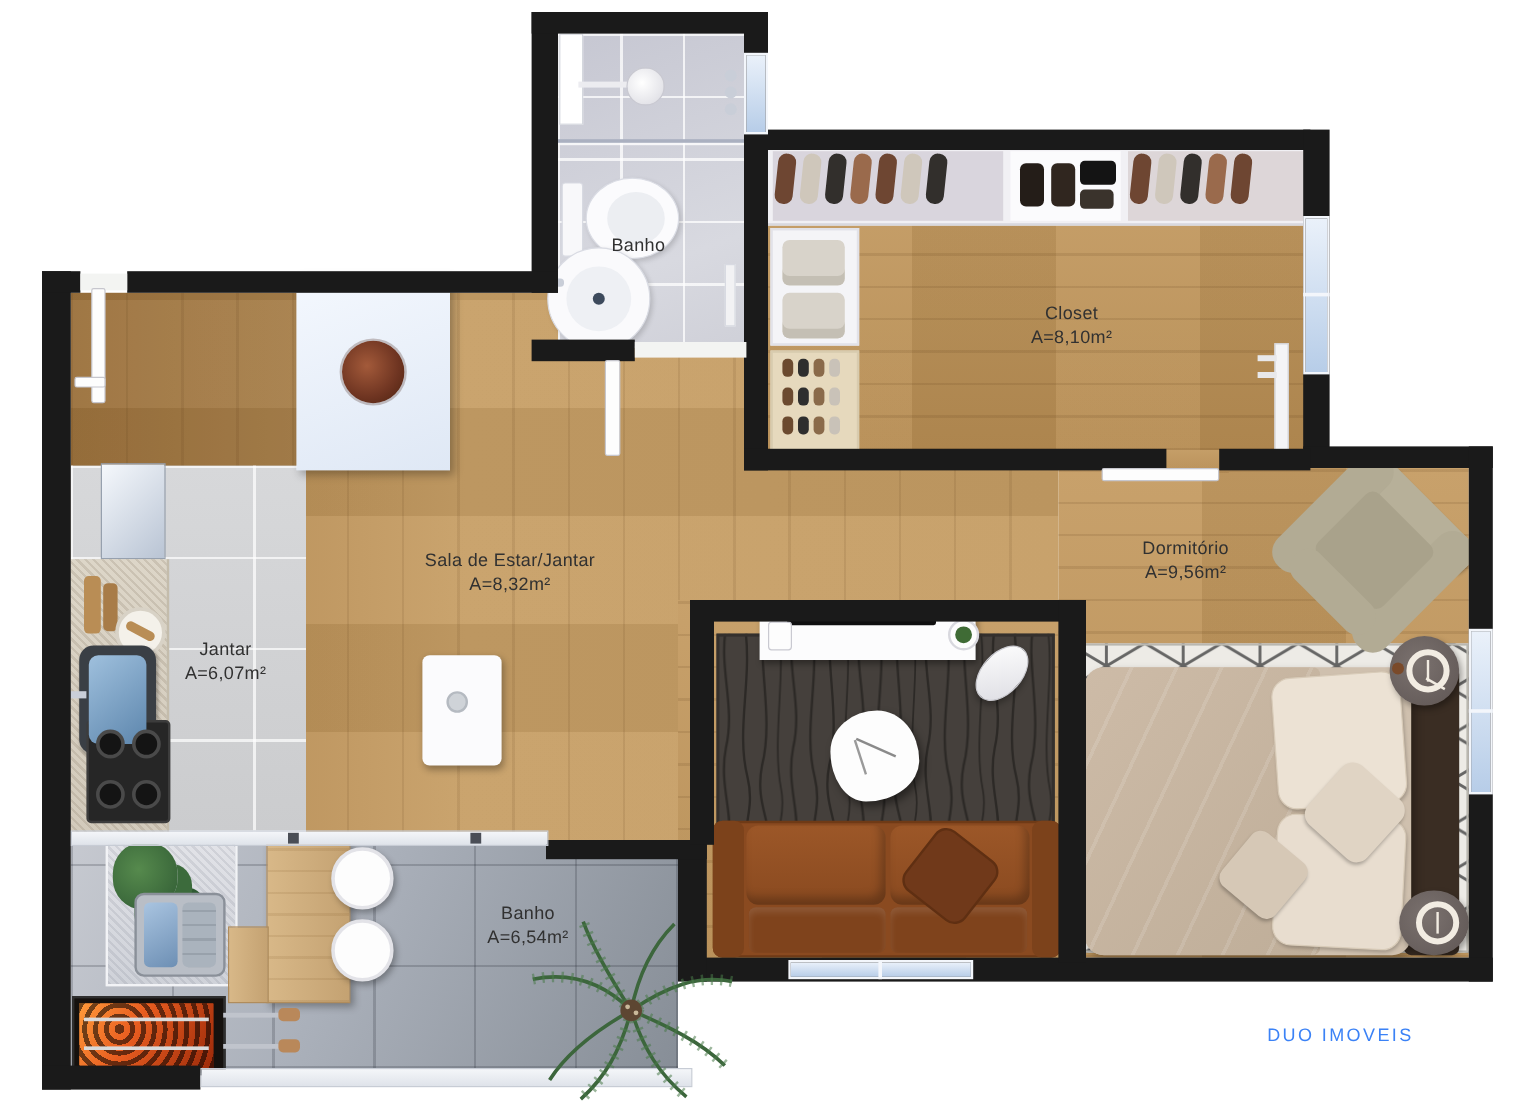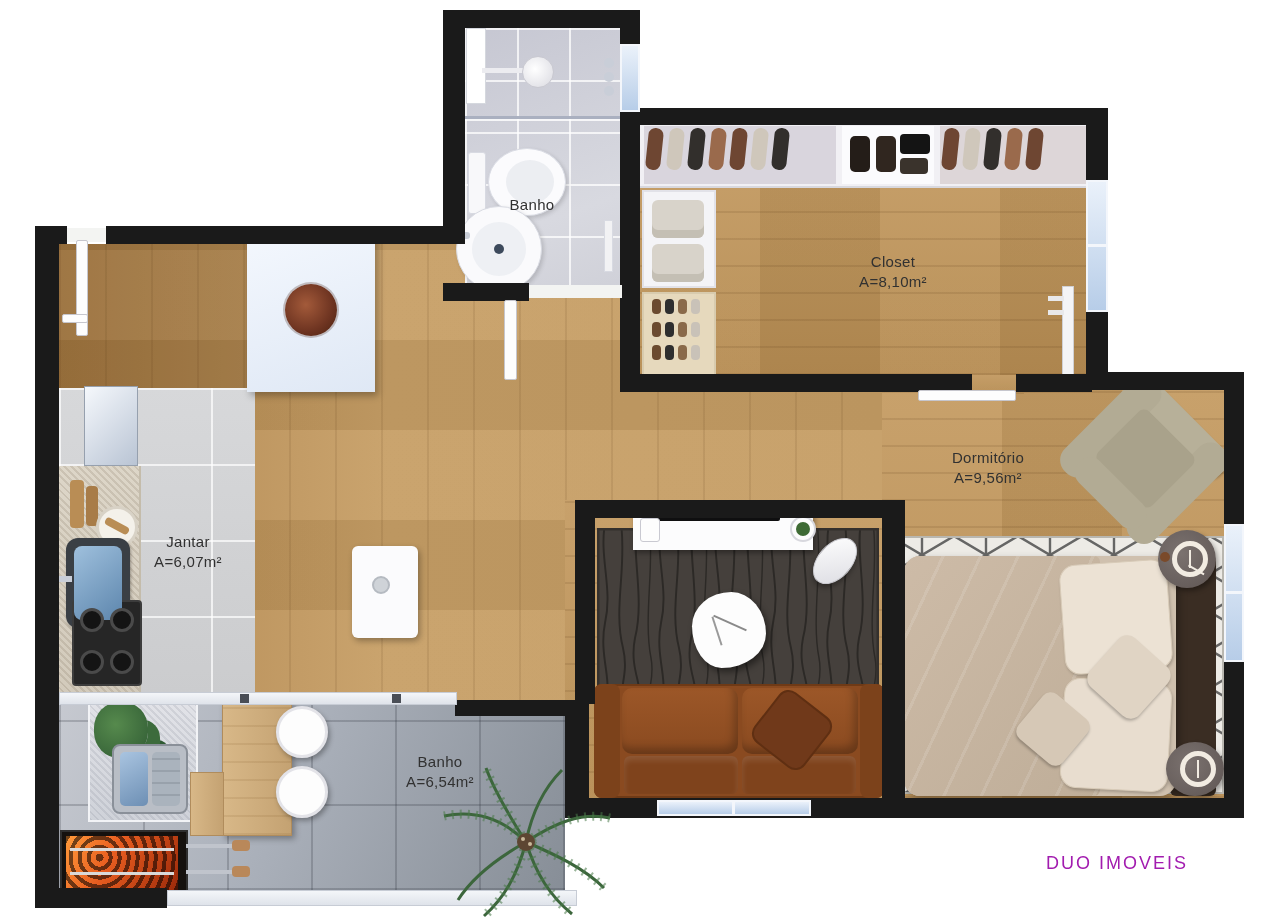--- a/index.html
+++ b/index.html
@@ -33,22 +33,22 @@
        border:2px solid #f3f6fb;box-sizing:border-box;}
   .winbar{position:absolute;background:#f3f6fb;z-index:32;}
   .sill{position:absolute;background:#f3f4f2;z-index:31;}
   .door{position:absolute;background:#fdfdfd;border:1px solid #c6c6cd;box-sizing:border-box;
         border-radius:2px;z-index:33;}
   .rail{position:absolute;background:linear-gradient(180deg,#f4f6f9,#dfe3ea);
         border:1px solid #c7ccd5;box-sizing:border-box;z-index:31;}
   .furn{position:absolute;z-index:10;}
   .room-label{position:absolute;transform:translate(-50%,-50%);text-align:center;z-index:50;
         color:#313131;font-size:15px;line-height:1.35;letter-spacing:.3px;white-space:nowrap;}
-  .watermark{position:absolute;transform:translate(-50%,-50%);z-index:60;color:#a21caf;
-        font-size:18px;letter-spacing:2px;white-space:nowrap;}
+  .watermark{position:absolute;transform:translate(-50%,-50%);z-index:60;color:#3b82f6;
+        font-size:15px;letter-spacing:2px;white-space:nowrap;}
   .chair{position:absolute;background:#c9995c;border-radius:5px;box-shadow:1px 2px 3px rgba(0,0,0,.25);}
   .chair .pad{position:absolute;left:6px;top:6px;right:6px;bottom:6px;background:#d9d2c2;border-radius:3px;}
   .pouf{position:absolute;background:#cfc5b2;border:2px solid #b9ad97;border-radius:9px;
         box-shadow:2px 3px 4px rgba(0,0,0,.25);box-sizing:border-box;}
   .stool{position:absolute;background:#fdfdfd;border:3px solid #e3e3e8;border-radius:50%;
         box-shadow:2px 3px 5px rgba(0,0,0,.3);box-sizing:border-box;}
   .nstand{position:absolute;background:radial-gradient(circle at 40% 40%,#7b726f,#5e5553);
         border-radius:50%;box-shadow:2px 3px 5px rgba(0,0,0,.35);}
   .clock{position:absolute;border:5px solid #f2ece2;border-radius:50%;box-sizing:border-box;}
   .spoke{position:absolute;background:#f2ece2;}
@@ -302,20 +302,24 @@
   <div class="door" style="left:504px;top:300px;width:13px;height:80px"></div>
   <div class="door" style="left:918px;top:390px;width:98px;height:11px"></div>
 
   <div class="room-label" style="left:532px;top:205px">
     <div>Banho</div>
   </div>
   <div class="room-label" style="left:893px;top:272px">
     <div>Closet</div>
     <div>A=8,10m²</div>
   </div>
+  <div class="room-label" style="left:425px;top:478px">
+    <div>Sala de Estar/Jantar</div>
+    <div>A=8,32m²</div>
+  </div>
   <div class="room-label" style="left:988px;top:468px">
     <div>Dormitório</div>
     <div>A=9,56m²</div>
   </div>
   <div class="room-label" style="left:188px;top:552px">
     <div>Jantar</div>
     <div>A=6,07m²</div>
   </div>
   <div class="room-label" style="left:440px;top:772px">
     <div>Banho</div>

